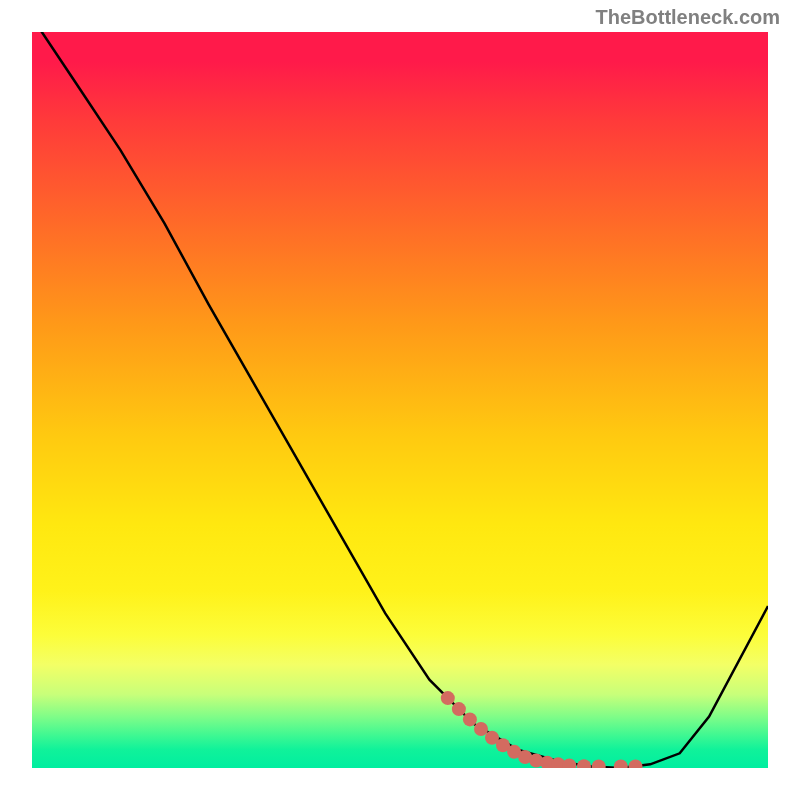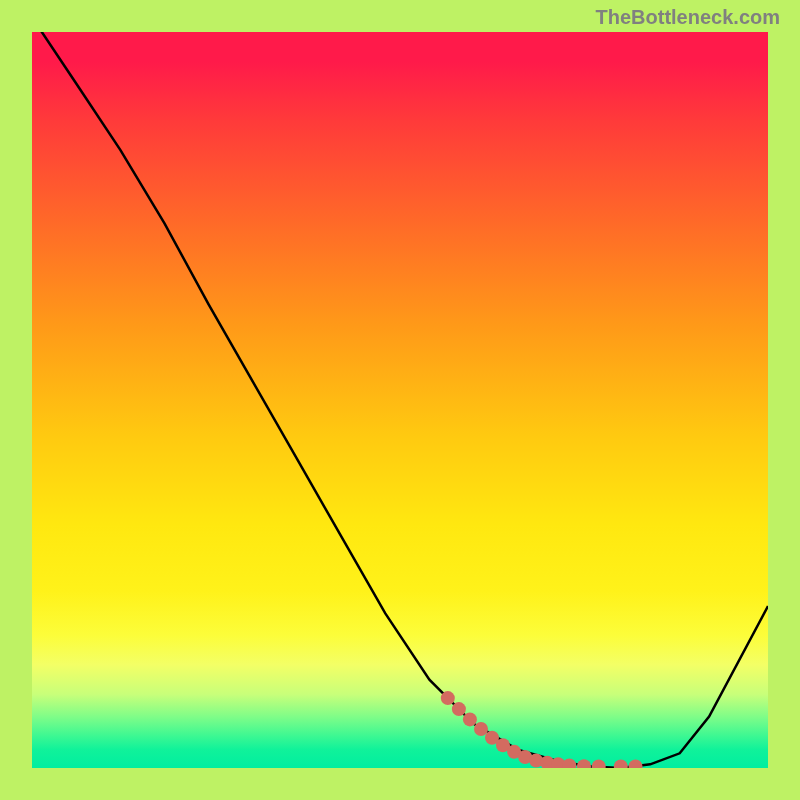--- a/index.html
+++ b/index.html
@@ -8,21 +8,21 @@
     background: #000;
     width: 800px;
     height: 800px;
     position: relative;
     font-family: Arial, sans-serif;
   }
   .container {
     width: 800px;
     height: 800px;
     position: relative;
-    background: #bef264;
+    background: #ffffff;
   }
   .watermark {
     position: absolute;
     top: 6px;
     right: 20px;
     color: #808080;
     font-size: 20px;
     font-weight: bold;
     z-index: 10;
   }

